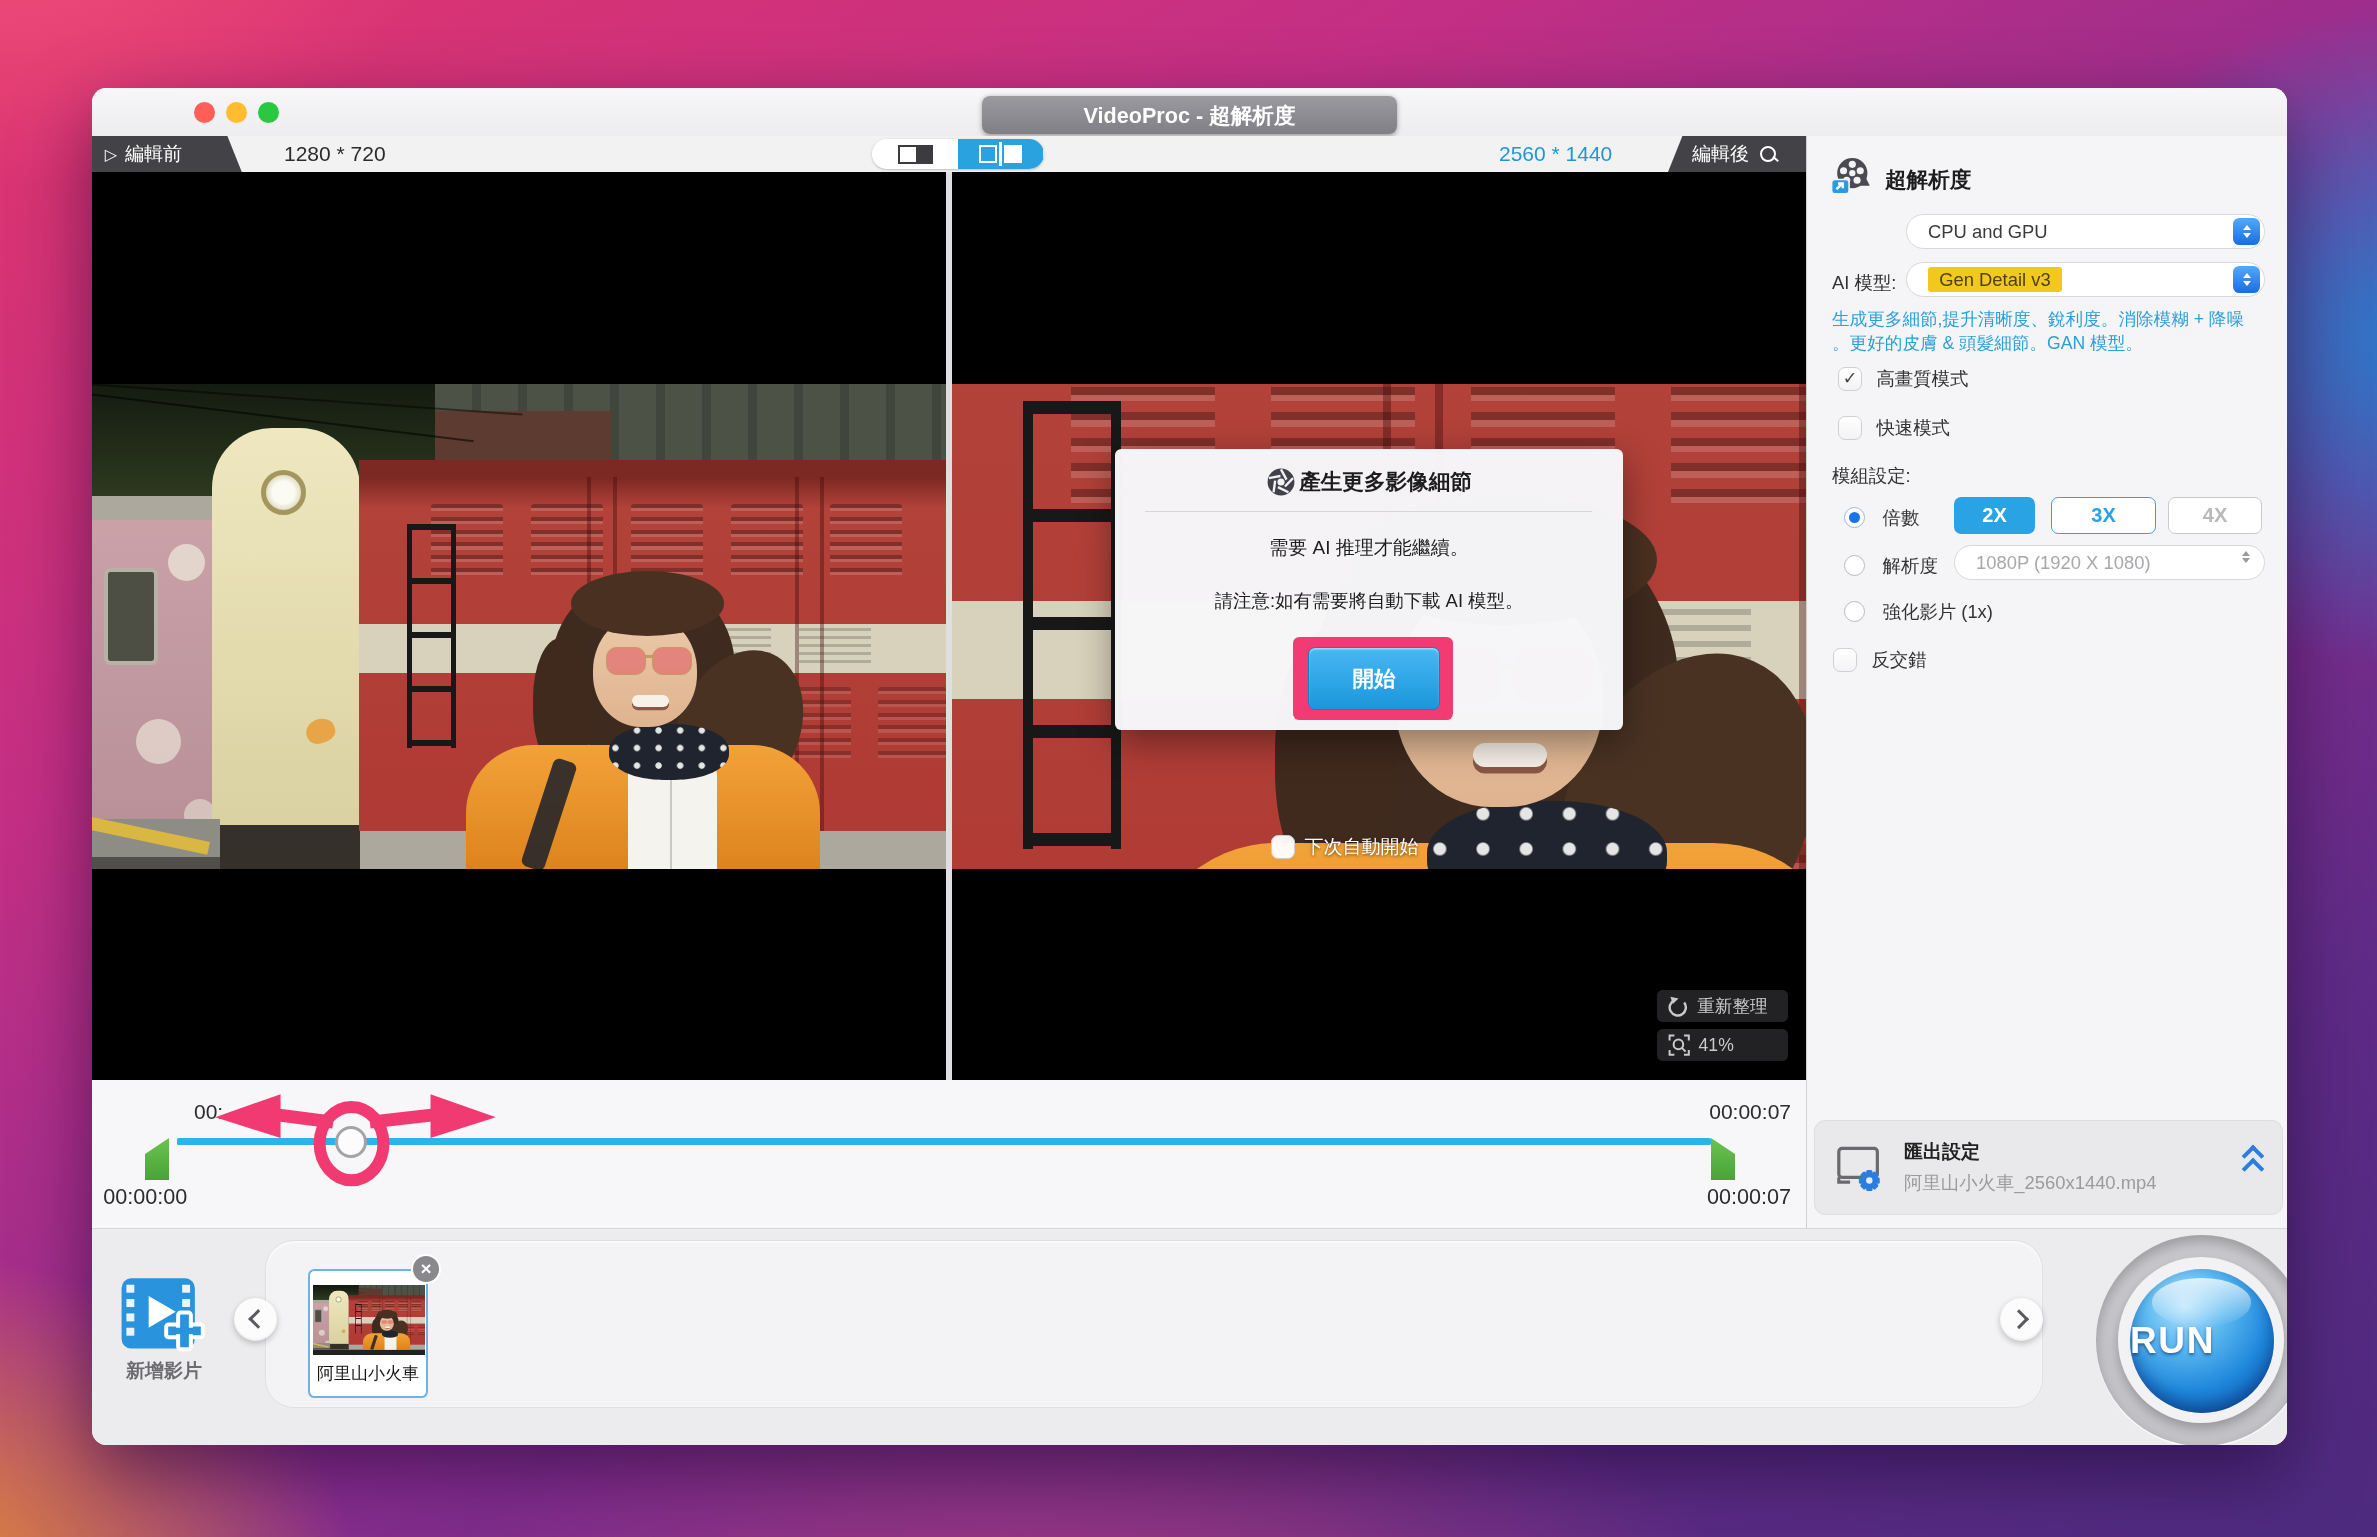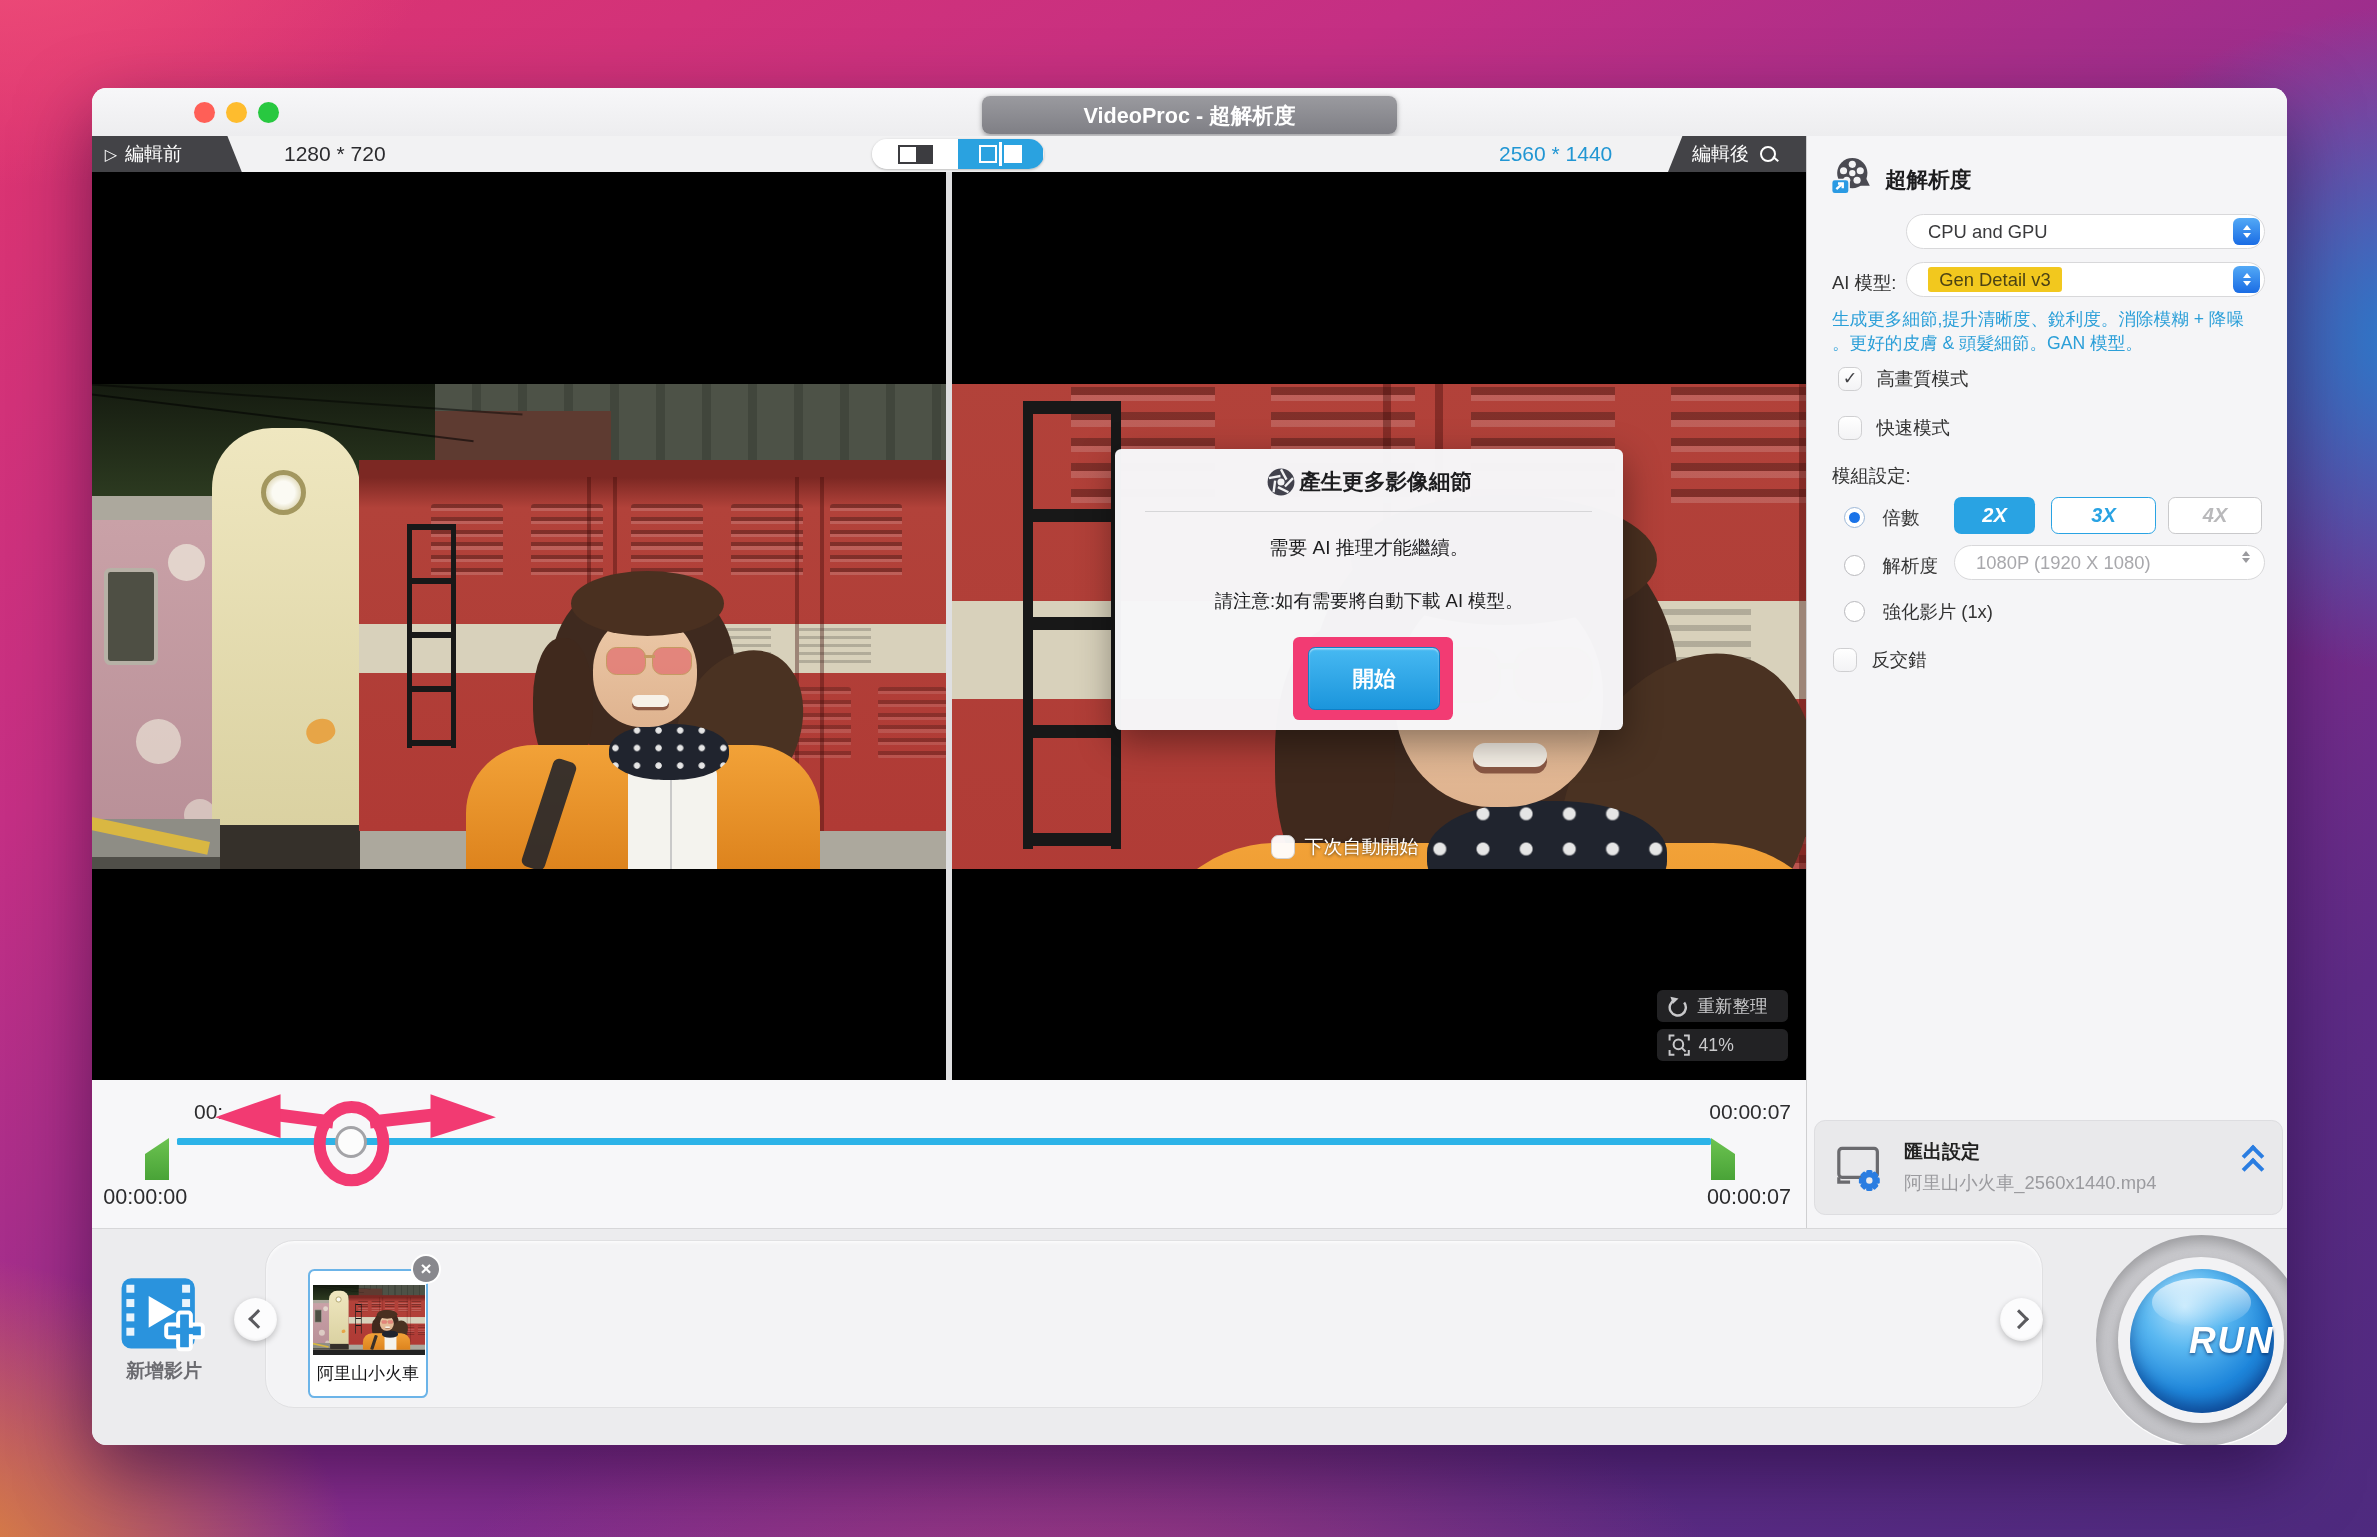--- a/index.html
+++ b/index.html
@@ -81,21 +81,21 @@
   .thumb-x{position:absolute;left:319px;top:25px;width:30px;height:30px;border-radius:50%;background:#88888d;
     border:2.4px solid #fff;box-sizing:border-box;color:#fff;font-size:19px;font-weight:bold;
     display:flex;align-items:center;justify-content:center;z-index:5;}
   .run-well{position:absolute;left:2004px;top:5.6px;width:211px;height:211px;border-radius:50%;
     background:radial-gradient(circle at 50% 40%,#d4d4d8,#c3c3c7 72%,#babdbe);
     box-shadow:inset 0 6.4px 12.8px rgba(0,0,0,.22), 0 1.6px 0 rgba(255,255,255,.8);}
   .run-ring{position:absolute;left:22.4px;top:22.4px;width:166px;height:166px;border-radius:50%;background:#f2f2f4;
     box-shadow:0 4.8px 11.2px rgba(0,0,0,.25);}
   .run-ball{position:absolute;left:34px;top:34px;width:144px;height:144px;border-radius:50%;
     background:radial-gradient(circle at 38% 26%,#b5e3fc 0%,#5ab8f1 30%,#1e86db 62%,#0b52a9 100%);
-    box-shadow:inset 0 -8px 14.4px rgba(0,0,60,.35);display:flex;align-items:center;justify-content:flex-end;font-style:italic;}
+    box-shadow:inset 0 -8px 14.4px rgba(0,0,60,.35);display:flex;align-items:center;justify-content:flex-start;}
   .run-ball::before{content:"";position:absolute;left:22.4px;top:9.6px;width:99px;height:49px;border-radius:50%;
     background:linear-gradient(rgba(255,255,255,.75),rgba(255,255,255,0));}
   .run-label{position:relative;color:#fff;font-size:37px;font-weight:800;letter-spacing:1.6px;text-shadow:0 2.4px 3.2px rgba(0,20,70,.5);}
   
   .side-panel{position:absolute;left:1714px;top:48px;width:481px;height:1092px;background:#f5f5f7;border-left:0.8px solid #cfcfd1;}
   .sp{position:absolute;font-size:18.4px;color:#333;}
   .pill{position:absolute;width:359px;height:35px;border-radius:17.6px;background:#fff;border:0.8px solid #d8d8da;
     box-sizing:border-box;display:flex;align-items:center;padding:0 9.6px 0 21px;font-size:18.4px;color:#3a3a3c;}
   .stepper{position:absolute;right:4px;top:3.2px;width:27px;height:27px;border-radius:6.4px;
     background:linear-gradient(#53a9f6,#1a6ce4);display:flex;flex-direction:column;align-items:center;justify-content:center;gap:2.4px;}
@@ -105,21 +105,21 @@
   .stepper-gray .tri-up{border-bottom-color:#9a9a9e;}
   .stepper-gray .tri-dn{border-top-color:#9a9a9e;}
   .desc{position:absolute;color:#2b9fd8;font-size:17.6px;line-height:24px;white-space:nowrap;}
   .cbx{width:24px;height:24px;border-radius:7.2px;background:linear-gradient(#fff,#f3f3f5);border:1.6px solid #cfcfd1;
     box-sizing:border-box;display:flex;align-items:center;justify-content:center;font-size:17.6px;font-weight:bold;color:#424246;}
   .radio{width:21px;height:21px;border-radius:50%;background:#fff;border:1.6px solid #b9b9bd;box-sizing:border-box;
     display:flex;align-items:center;justify-content:center;}
   .radio.sel{border-color:#9db8d8;}
   .radio.sel .dot{width:11.2px;height:11.2px;border-radius:50%;background:#1a73e8;}
   .scale-btn{position:absolute;height:37px;border-radius:7.2px;display:flex;align-items:center;justify-content:center;
-    font-size:20px;font-weight:bold;box-sizing:border-box;font-style:italic;}
+    font-size:20px;font-weight:bold;box-sizing:border-box;}
   .scale-sel{background:#29a3e3;color:#fff;}
   .scale-out{background:#fff;border:1.6px solid #29a3e3;color:#29a3e3;}
   .scale-dis{background:#fff;border:1.6px solid #c9c9cb;color:#b9b9bb;}
   .hl-yellow{background:#f2c81e;border-radius:3.2px;padding:1.6px 11.2px;color:#4c4314;}
   
   .export-card{position:absolute;left:1722px;top:1032px;width:469px;height:95px;background:#e9e9eb;border:0.8px solid #dddde0;
     border-radius:11.2px;box-sizing:border-box;}
   .chev-up{width:12px;height:12px;border-left:4px solid #2a7de1;border-top:4px solid #2a7de1;transform:rotate(45deg);}
   
   .annot{position:absolute;z-index:60;pointer-events:none;}

